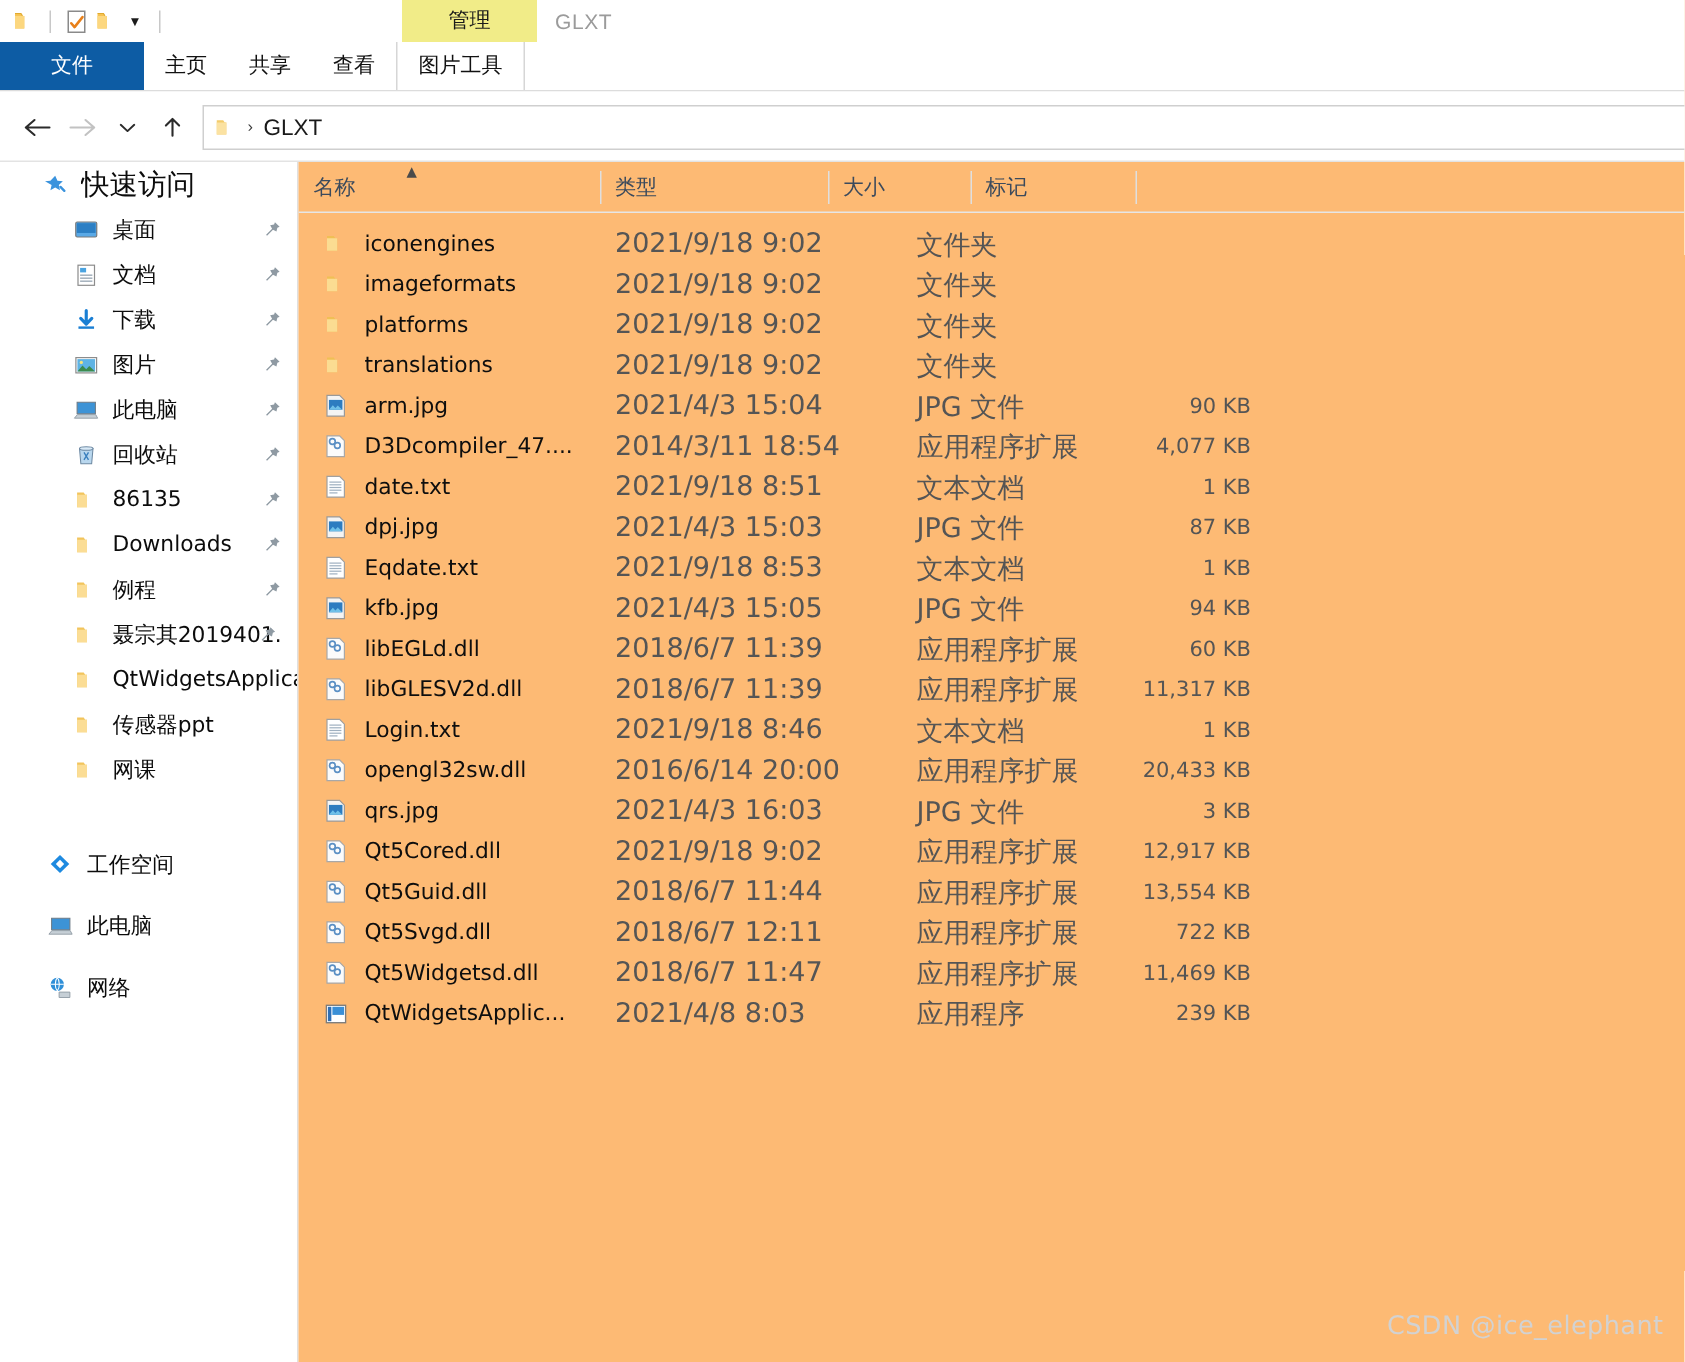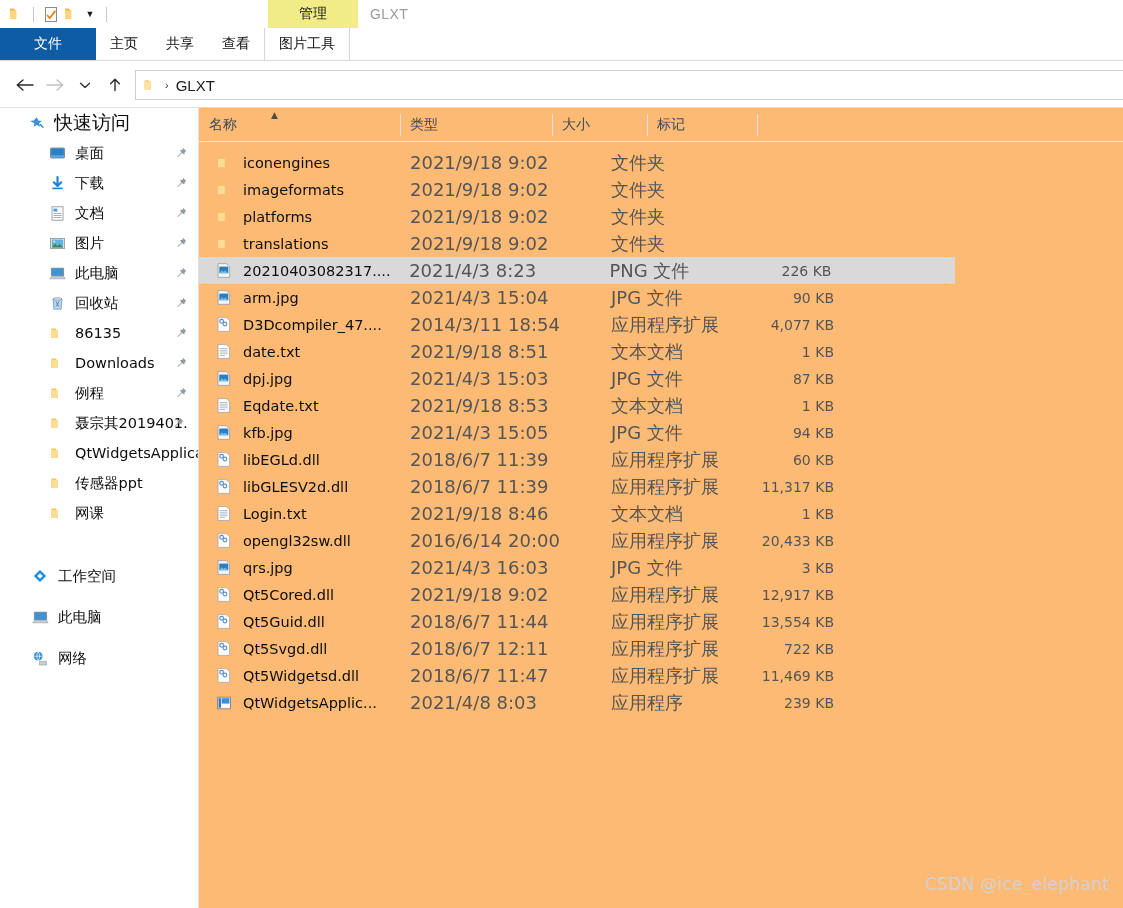--- a/index.html
+++ b/index.html
@@ -395,53 +395,53 @@
     <span class="pin">
       <svg width="13" height="13" viewBox="0 0 13 13">
           <path d="M8.3 1.6l3.1 3.1-1.5.6-.6 2.6L7 6.6 3 10.6l-.6-.6 4-4-1.3-2.3 2.6-.6z" fill="#8f9aa3"></path>
         </svg>
     </span>
   </div>
 
   <div class="nav-row lvl1">
     <span class="ico">
       <svg width="17" height="17" viewBox="0 0 17 17">
-        <path d="M8.5 2v7.4M4.8 7.3l3.7 3.8 3.7-3.8" fill="none" stroke="#1a7fd4" stroke-width="2.1" stroke-linecap="round" stroke-linejoin="round"></path>
-        <rect x="3.3" y="12.6" width="10.4" height="1.6" fill="#1a7fd4"></rect>
-      </svg>
-    </span>
-    <span class="lbl">下载</span>
-    <span class="pin">
-      <svg width="13" height="13" viewBox="0 0 13 13">
-          <path d="M8.3 1.6l3.1 3.1-1.5.6-.6 2.6L7 6.6 3 10.6l-.6-.6 4-4-1.3-2.3 2.6-.6z" fill="#8f9aa3"></path>
-        </svg>
-    </span>
-  </div>
-
-  <div class="nav-row lvl1">
-    <span class="ico">
-      <svg width="17" height="17" viewBox="0 0 17 17">
         <rect x="3" y="1.8" width="11" height="13.4" fill="#ffffff" stroke="#8c8c8c" stroke-width=".8"></rect>
         <rect x="4.4" y="3.6" width="4" height="3" fill="#4aa3e0"></rect>
         <rect x="4.4" y="8" width="8.2" height=".9" fill="#9aa8b5"></rect>
         <rect x="4.4" y="10" width="8.2" height=".9" fill="#9aa8b5"></rect>
         <rect x="4.4" y="12" width="8.2" height=".9" fill="#9aa8b5"></rect>
       </svg>
     </span>
     <span class="lbl">文档</span>
     <span class="pin">
       <svg width="13" height="13" viewBox="0 0 13 13">
           <path d="M8.3 1.6l3.1 3.1-1.5.6-.6 2.6L7 6.6 3 10.6l-.6-.6 4-4-1.3-2.3 2.6-.6z" fill="#8f9aa3"></path>
         </svg>
     </span>
   </div>
 
   <div class="nav-row lvl1">
     <span class="ico">
       <svg width="17" height="17" viewBox="0 0 17 17">
+        <path d="M8.5 2v7.4M4.8 7.3l3.7 3.8 3.7-3.8" fill="none" stroke="#1a7fd4" stroke-width="2.1" stroke-linecap="round" stroke-linejoin="round"></path>
+        <rect x="3.3" y="12.6" width="10.4" height="1.6" fill="#1a7fd4"></rect>
+      </svg>
+    </span>
+    <span class="lbl">下载</span>
+    <span class="pin">
+      <svg width="13" height="13" viewBox="0 0 13 13">
+          <path d="M8.3 1.6l3.1 3.1-1.5.6-.6 2.6L7 6.6 3 10.6l-.6-.6 4-4-1.3-2.3 2.6-.6z" fill="#8f9aa3"></path>
+        </svg>
+    </span>
+  </div>
+
+  <div class="nav-row lvl1">
+    <span class="ico">
+      <svg width="17" height="17" viewBox="0 0 17 17">
         <rect x="1.6" y="3.4" width="13.8" height="10.2" fill="#ffffff" stroke="#8c8c8c" stroke-width=".8"></rect>
         <rect x="2.6" y="4.4" width="11.8" height="8.2" fill="#5fb3e4"></rect>
         <path d="M2.6 12.6l3.4-4 2.5 2.6 2-2.2 3.9 3.6z" fill="#3c8b4e"></path>
         <circle cx="5.2" cy="6.6" r="1.1" fill="#f6e27a"></circle>
       </svg>
     </span>
     <span class="lbl">图片</span>
     <span class="pin">
       <svg width="13" height="13" viewBox="0 0 13 13">
           <path d="M8.3 1.6l3.1 3.1-1.5.6-.6 2.6L7 6.6 3 10.6l-.6-.6 4-4-1.3-2.3 2.6-.6z" fill="#8f9aa3"></path>
@@ -694,36 +694,20 @@
             </svg>
           </span>
         <span class="fname">translations</span>
       </div>
       <div class="cell-date" style="width:201px">2021/9/18 9:02</div>
       <div class="cell-type" style="width:152px">文件夹</div>
       <div class="cell-size" style="width:95px"></div>
       <div class="cell-tag" style="width:110px"></div>
     </div>
 
-    <div class="frow sel" style="width:756px">
-      <div class="cell-name" style="width:201px">
-        <span class="fico">
-            <svg width="16" height="17" viewBox="0 0 16 17">
-              <path d="M2 1.6h8.4l3.2 3.2v10.6H2z" fill="#f4f4f4" stroke="#9a9a9a" stroke-width=".8"></path>
-              <rect x="3.3" y="4.6" width="9" height="6.6" fill="#2d7cc0"></rect>
-              <path d="M3.3 11.2l2.6-3 1.7 1.8 1.6-1.6 2.9 2.8z" fill="#6fc0e8"></path>
-            </svg>
-          </span>
-        <span class="fname">20210403082317....</span>
-      </div>
-      <div class="cell-date" style="width:201px">2021/4/3 8:23</div>
-      <div class="cell-type" style="width:152px">PNG 文件</div>
-      <div class="cell-size" style="width:95px">226 KB</div>
-      <div class="cell-tag" style="width:110px"></div>
-    </div>
 
     <div class="frow">
       <div class="cell-name" style="width:201px">
         <span class="fico">
             <svg width="16" height="17" viewBox="0 0 16 17">
               <path d="M2 1.6h8.4l3.2 3.2v10.6H2z" fill="#f4f4f4" stroke="#9a9a9a" stroke-width=".8"></path>
               <rect x="3.3" y="4.6" width="9" height="6.6" fill="#2d7cc0"></rect>
               <path d="M3.3 11.2l2.6-3 1.7 1.8 1.6-1.6 2.9 2.8z" fill="#6fc0e8"></path>
             </svg>
           </span>

